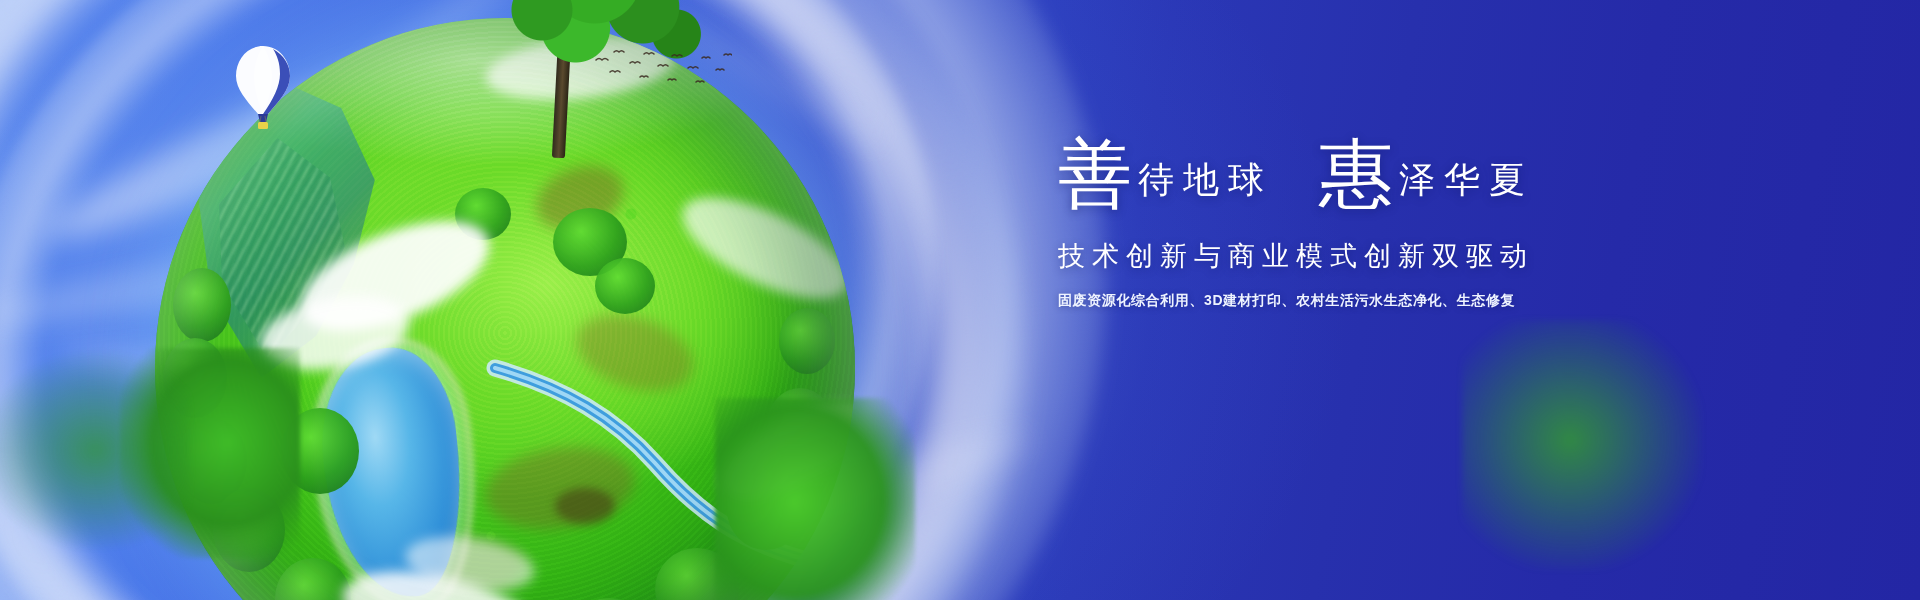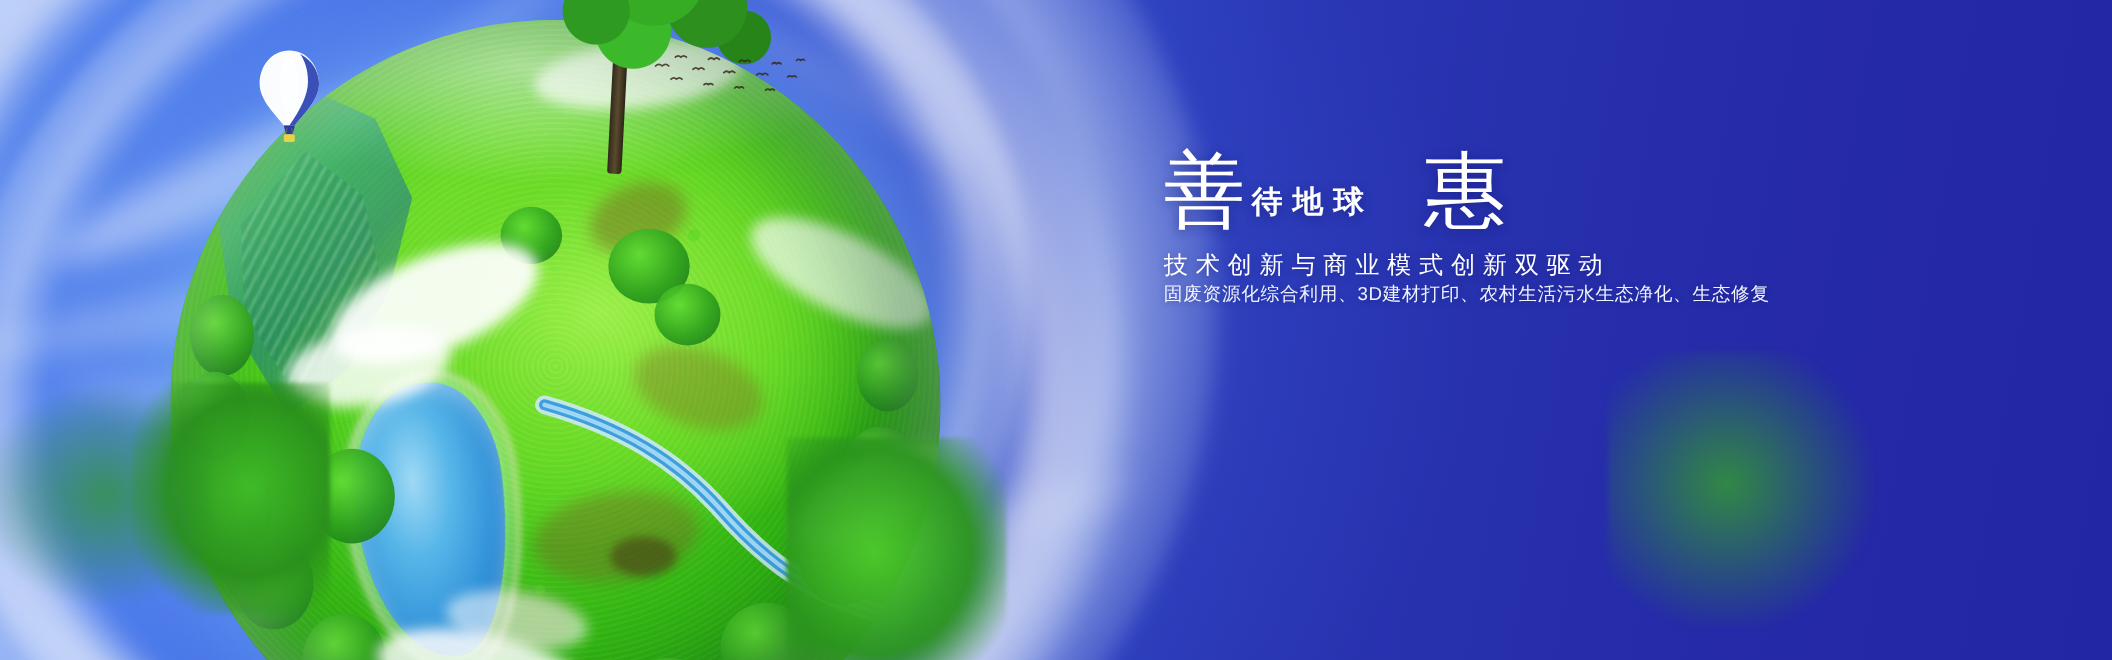--- a/index.html
+++ b/index.html
@@ -200,32 +200,32 @@
     display:flex;align-items:flex-end;gap:0;white-space:nowrap;
     text-shadow:0 2px 10px rgba(10,20,90,.45);
     line-height:1;
   }
   .hl-big{
     font-size:74px;font-weight:400;letter-spacing:0;
     font-family:"DejaVu Serif","Liberation Serif",serif;
     position:relative;top:4px;
   }
   .hl-small{
-    font-size:28px;font-weight:700;letter-spacing:9px;
+    font-size:36px;font-weight:400;letter-spacing:9px;
     font-family:"DejaVu Serif","Liberation Serif",serif;
     position:relative;top:-8px;left:6px;
   }
   .hl-gap{width:52px;display:inline-block;}
   .subtitle{
-    margin-top:20px;font-size:22px;letter-spacing:7px;font-weight:400;
+    margin-top:32px;font-size:27px;letter-spacing:7px;font-weight:400;
     color:#ffffff;text-shadow:0 2px 8px rgba(10,20,90,.4);white-space:nowrap;
   }
   .desc{
-    font-size:17px;letter-spacing:.6px;color:#eef3ff;
-    text-shadow:0 1px 6px rgba(10,20,90,.35);white-space:nowrap;
+    margin-top:18px;font-size:14px;letter-spacing:.6px;color:#eef3ff;
+    text-shadow:0 1px 6px rgba(10,20,90,.35);white-space:nowrap;font-weight:bold;
   }
   .btn{
     margin-top:24px;display:inline-flex;align-items:center;justify-content:center;
     gap:9px;width:116px;height:38px;
     border:1px solid rgba(255,255,255,.92);border-radius:3px;
     color:#fff;font-size:15px;letter-spacing:1px;background:transparent;
     cursor:pointer;
   }
   .btn .chev{font-size:14px;opacity:.95;}
 </style>
@@ -342,20 +342,21 @@
     </svg>
   </div>
 
   <div class="content">
 
     <div class="headline">
       <span class="hl-big">善</span>
       <span class="hl-small">待地球</span>
       <span class="hl-gap"></span>
       <span class="hl-big">惠</span>
+      <span class="hl-small">泽华夏</span>
     </div>
 
     <div class="subtitle">技术创新与商业模式创新双驱动</div>
 
     <div class="desc">固废资源化综合利用、3D建材打印、农村生活污水生态净化、生态修复</div>
 
 
   </div>
 </div>
 

